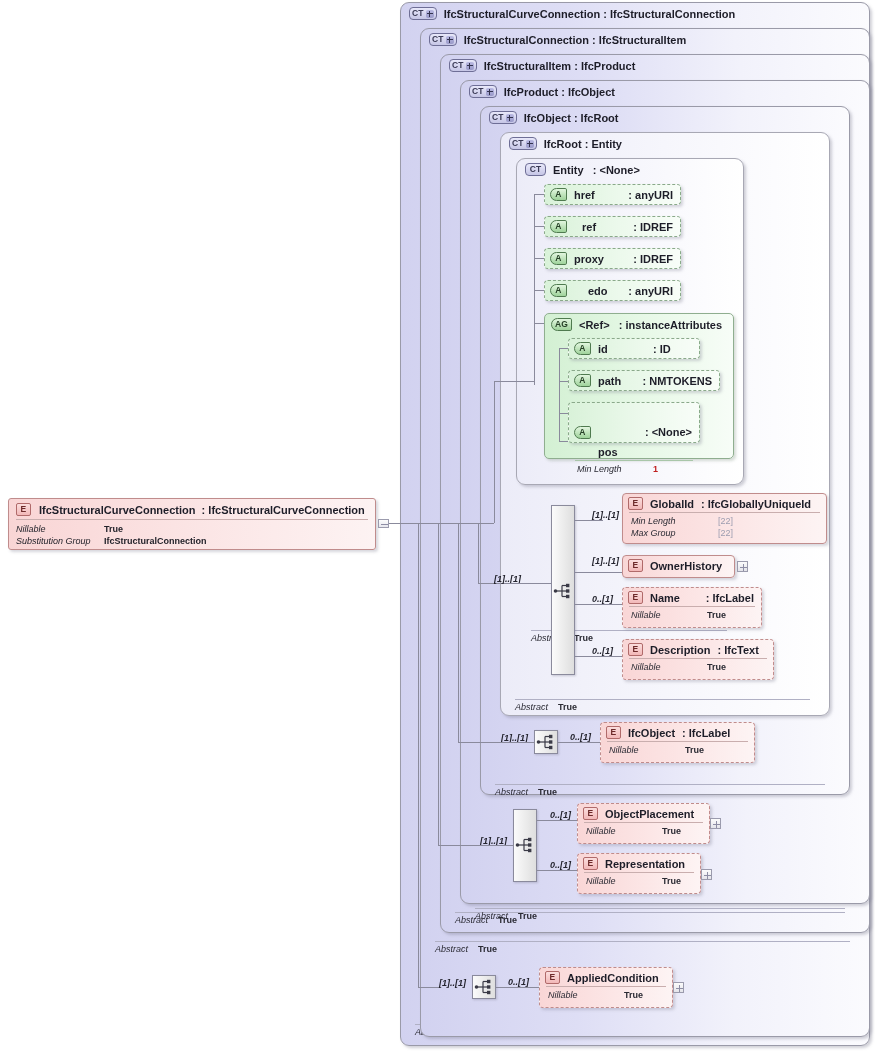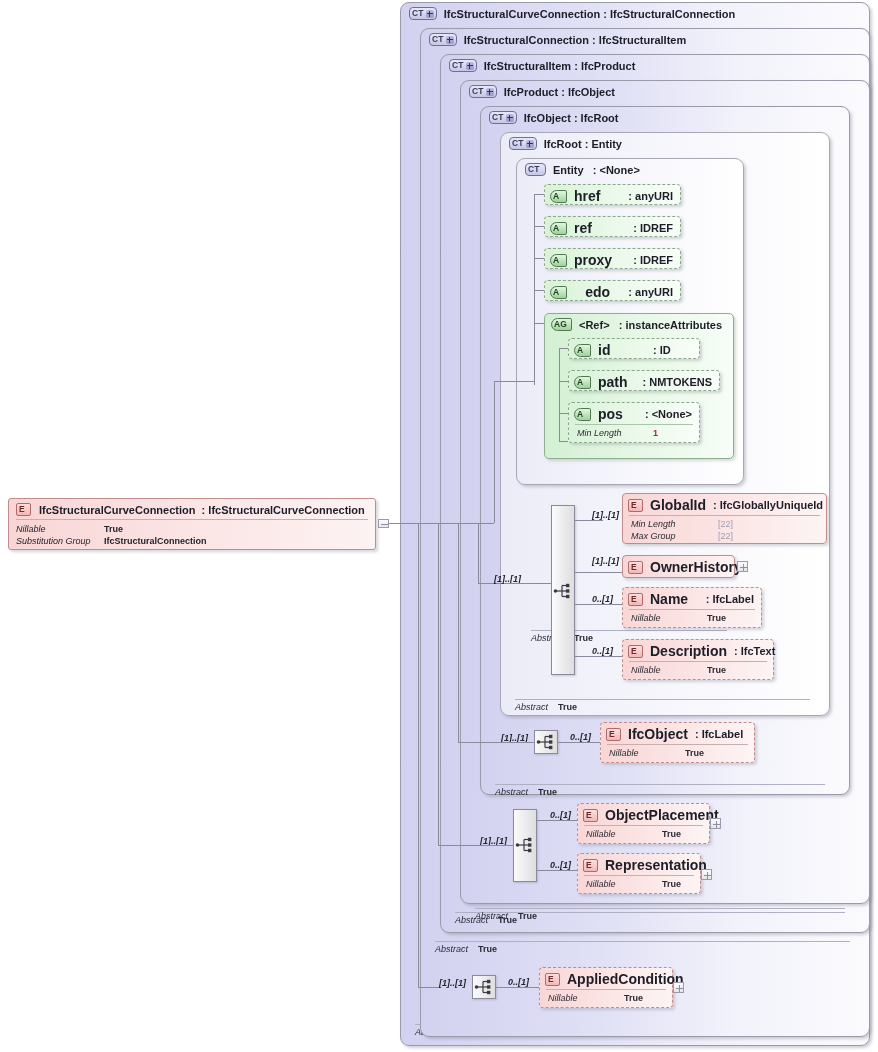--- a/index.html
+++ b/index.html
@@ -26,21 +26,21 @@
     border:1px solid #a8a8b4;
     background:linear-gradient(to right,#ececf8 0%,#f6f6fc 50%,#ffffff 100%);
   }
 
   .ct-head{
     position:absolute; left:8px; top:4px;
     display:flex; align-items:center; gap:7px;
     white-space:nowrap;
   }
   .badge{
-    display:inline-flex; align-items:center; 
+    display:inline-flex; align-items:center; justify-content:center;
     font-size:8.5px; font-weight:bold; letter-spacing:.2px;
     color:#3a3a55;
     background:linear-gradient(to bottom,#e8e8fa,#c6c6e6);
     border:1px solid #6e6e96;
     border-radius:4px;
     height:13px; padding:0 2px; min-width:17px;
     line-height:1;
   }
   .badge .plus{
     display:inline-block; width:8px; height:8px; margin-left:2px;
@@ -82,21 +82,21 @@
   
   .leaf{
     position:absolute;
     border-radius:4px;
     box-shadow:2px 2px 3px rgba(120,120,140,.30);
   }
   .leaf .row{
     display:flex; align-items:center; gap:7px;
     padding:3px 7px 2px 5px; white-space:nowrap;
   }
-  .leaf .nm{ font-size:14px; font-weight:bold; color:#1d1d28; }
+  .leaf .nm{ font-size:11px; font-weight:bold; color:#1d1d28; }
   .leaf .tp{ font-size:11px; font-weight:bold; color:#1d1d28; }
   .leaf .props{
     border-top:1px solid #c9aeae;
     margin:0 6px; padding:2px 0 3px 2px;
   }
   .leaf .props .p{ display:flex; font-size:9px; line-height:12px; }
   .leaf .props .p i{ font-style:italic; width:76px; color:#2a2a33;}
   .leaf .props .p b{ font-weight:bold; color:#2a2a33;}
   .leaf .props .p .dim{ color:#9d9db0; font-weight:normal;padding-left:11px;}
   .leaf .props .p .red{ color:#c02020; font-weight:bold;}
@@ -296,21 +296,21 @@
 <div class="leaf attr" style="left:544px; top:184px; width:137px; height:21px;">
   <div class="row">
     <span class="badge green">A</span>
     <span class="nm" style="width:57px;">href</span>
     <span class="tp"><span>:</span> <span>anyURI</span></span>
   </div>
 </div>
 <div class="leaf attr" style="left:544px; top:216px; width:137px; height:21px;">
   <div class="row">
     <span class="badge green">A</span>
-    <span class="nm" style="width:57px;">ref</span>
+    <span class="nm" style="width:57px;margin-left:8px;">ref</span>
     <span class="tp"><span>:</span> <span>IDREF</span></span>
   </div>
 </div>
 <div class="leaf attr" style="left:544px; top:248px; width:137px; height:21px;">
   <div class="row">
     <span class="badge green">A</span>
     <span class="nm" style="width:57px;">proxy</span>
     <span class="tp"><span>:</span> <span>IDREF</span></span>
   </div>
 </div>
@@ -349,21 +349,21 @@
 <div class="leaf attr" style="left:568px; top:370px; width:152px; height:21px;">
   <div class="row">
     <span class="badge green">A</span>
     <span class="nm" style="width:48px;">path</span>
     <span class="tp"><span>:</span> <span>NMTOKENS</span></span>
   </div>
 </div>
 <div class="leaf attr" style="left:568px; top:402px; width:132px; height:41px;">
   <div class="row">
     <span class="badge green">A</span>
-    <span class="nm" style="width:48px;">pos</span>
+    <span class="nm" style="width:48px;margin-top:40px;">pos</span>
     <span class="tp"><span>:</span> <span>&lt;None&gt;</span></span>
   </div>
   <div class="props">
     <div class="p">
         <i>Min Length</i>
         <b class="red">1</b>
       </div>
   </div>
 </div>
 

